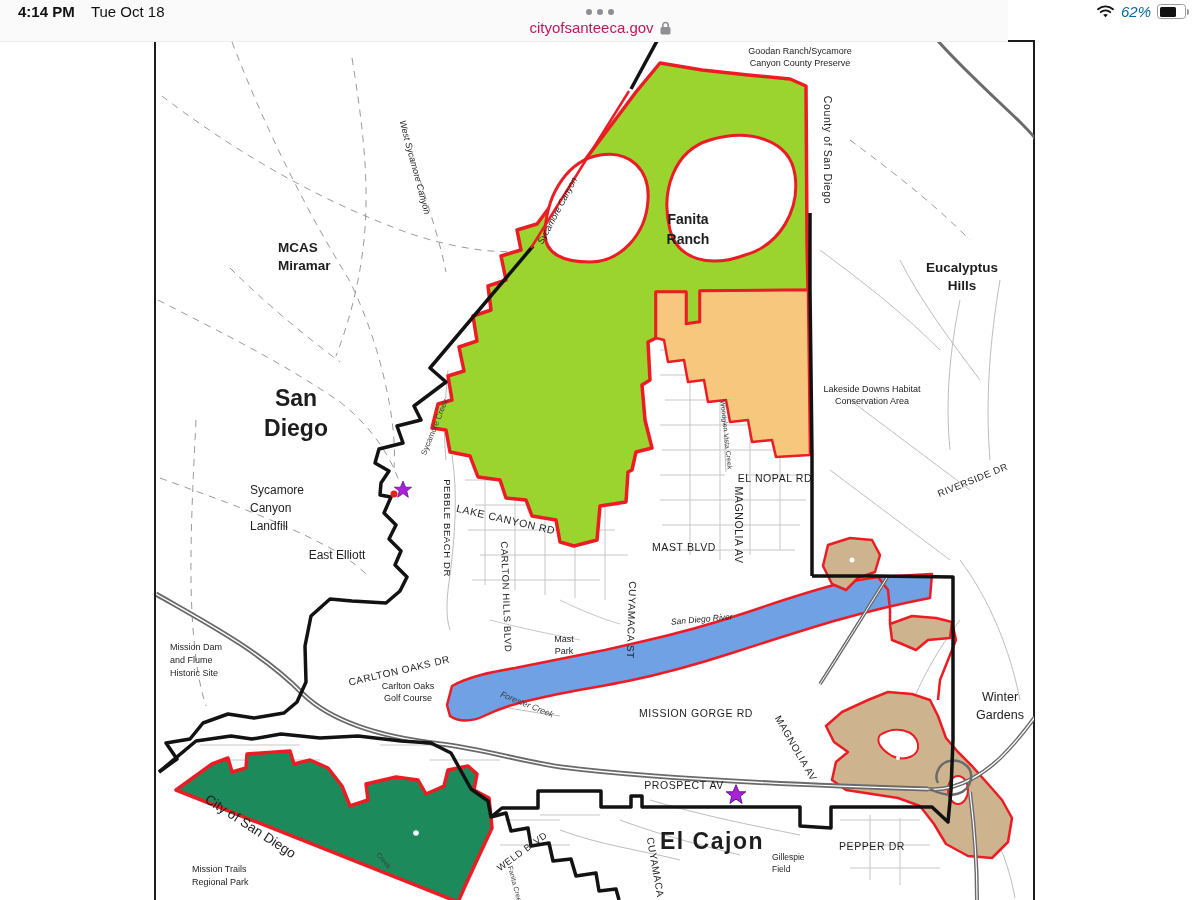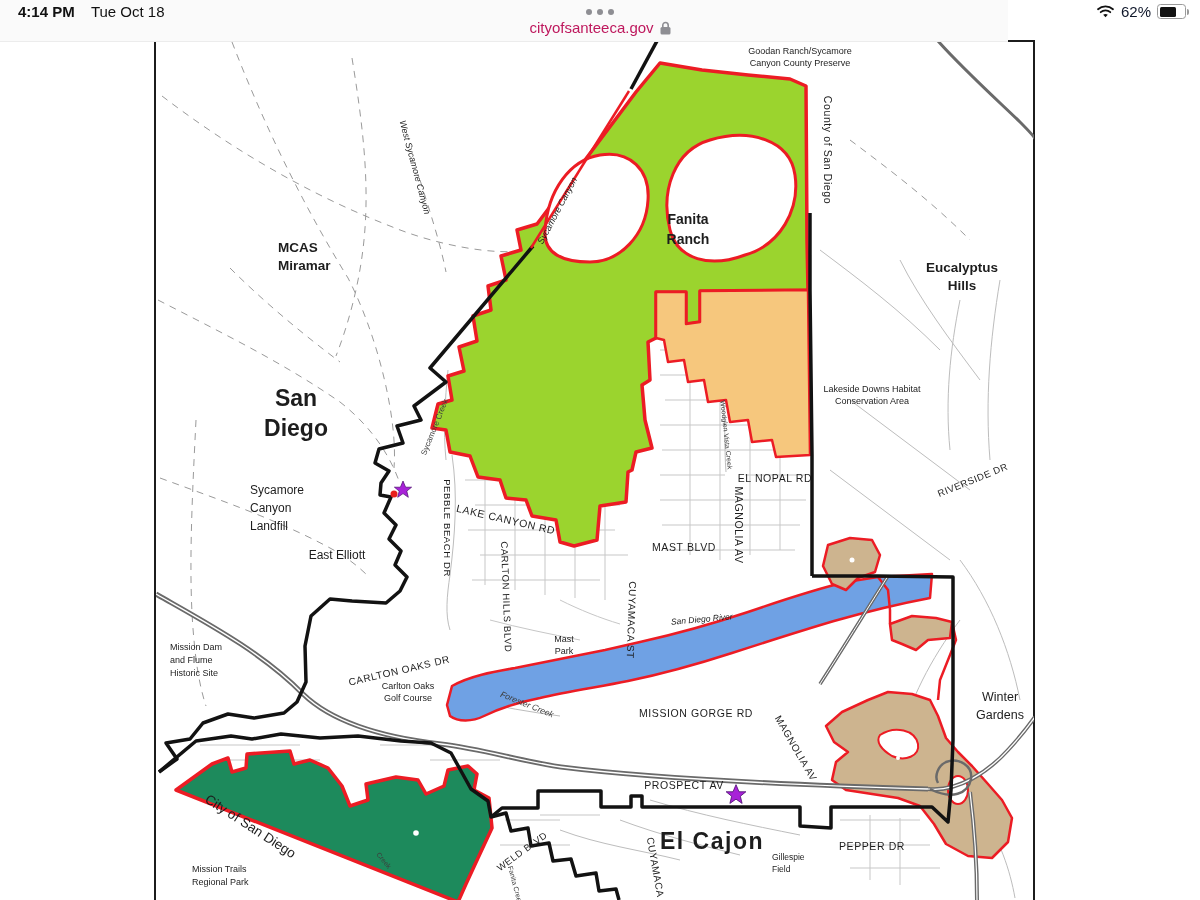--- a/index.html
+++ b/index.html
@@ -9,21 +9,21 @@
   
   .chrome{position:absolute;left:0;top:0;width:1008px;height:41px;background:#fafafa;
     border-bottom:1px solid #ececec;z-index:5;}
   .statusbar{position:absolute;left:0;top:0;width:1200px;height:22px;}
   .time-block{position:absolute;left:18px;top:3px;font-size:15px;color:#111;}
   .time{font-weight:700;}
   .date{font-weight:400;margin-left:12px;}
   .dots{position:absolute;left:50%;top:9px;transform:translateX(-50%);display:flex;gap:5px;}
   .dots i{width:6px;height:6px;border-radius:50%;background:#8e8e93;display:block;}
   .right-icons{position:absolute;right:14px;top:3px;display:flex;align-items:center;gap:6px;}
-  .batt-pct{font-size:15px;color:#0f172a;}
+  .batt-pct{font-size:15px;color:#0369a1;font-style:italic;}
   .battery{position:relative;width:27px;height:13px;border:1.5px solid #9a9a9a;border-radius:3.5px;}
   .battery .fill{position:absolute;left:1.5px;top:1.5px;bottom:1.5px;width:62%;background:#111;border-radius:1.5px;}
   .battery .tip{position:absolute;right:-4px;top:3.5px;width:2.5px;height:6px;background:#9a9a9a;
     border-radius:0 2px 2px 0;}
   .urlrow{position:absolute;left:0;top:19px;width:1200px;height:22px;text-align:center;}
   .urlwrap{display:inline-flex;align-items:center;gap:6px;font-size:15px;color:#be185d;}
 
   
   .mapsvg{position:absolute;left:0;top:0;width:1200px;height:900px;}
   text{font-family:"Liberation Sans",sans-serif;fill:#1d1d1d;}

